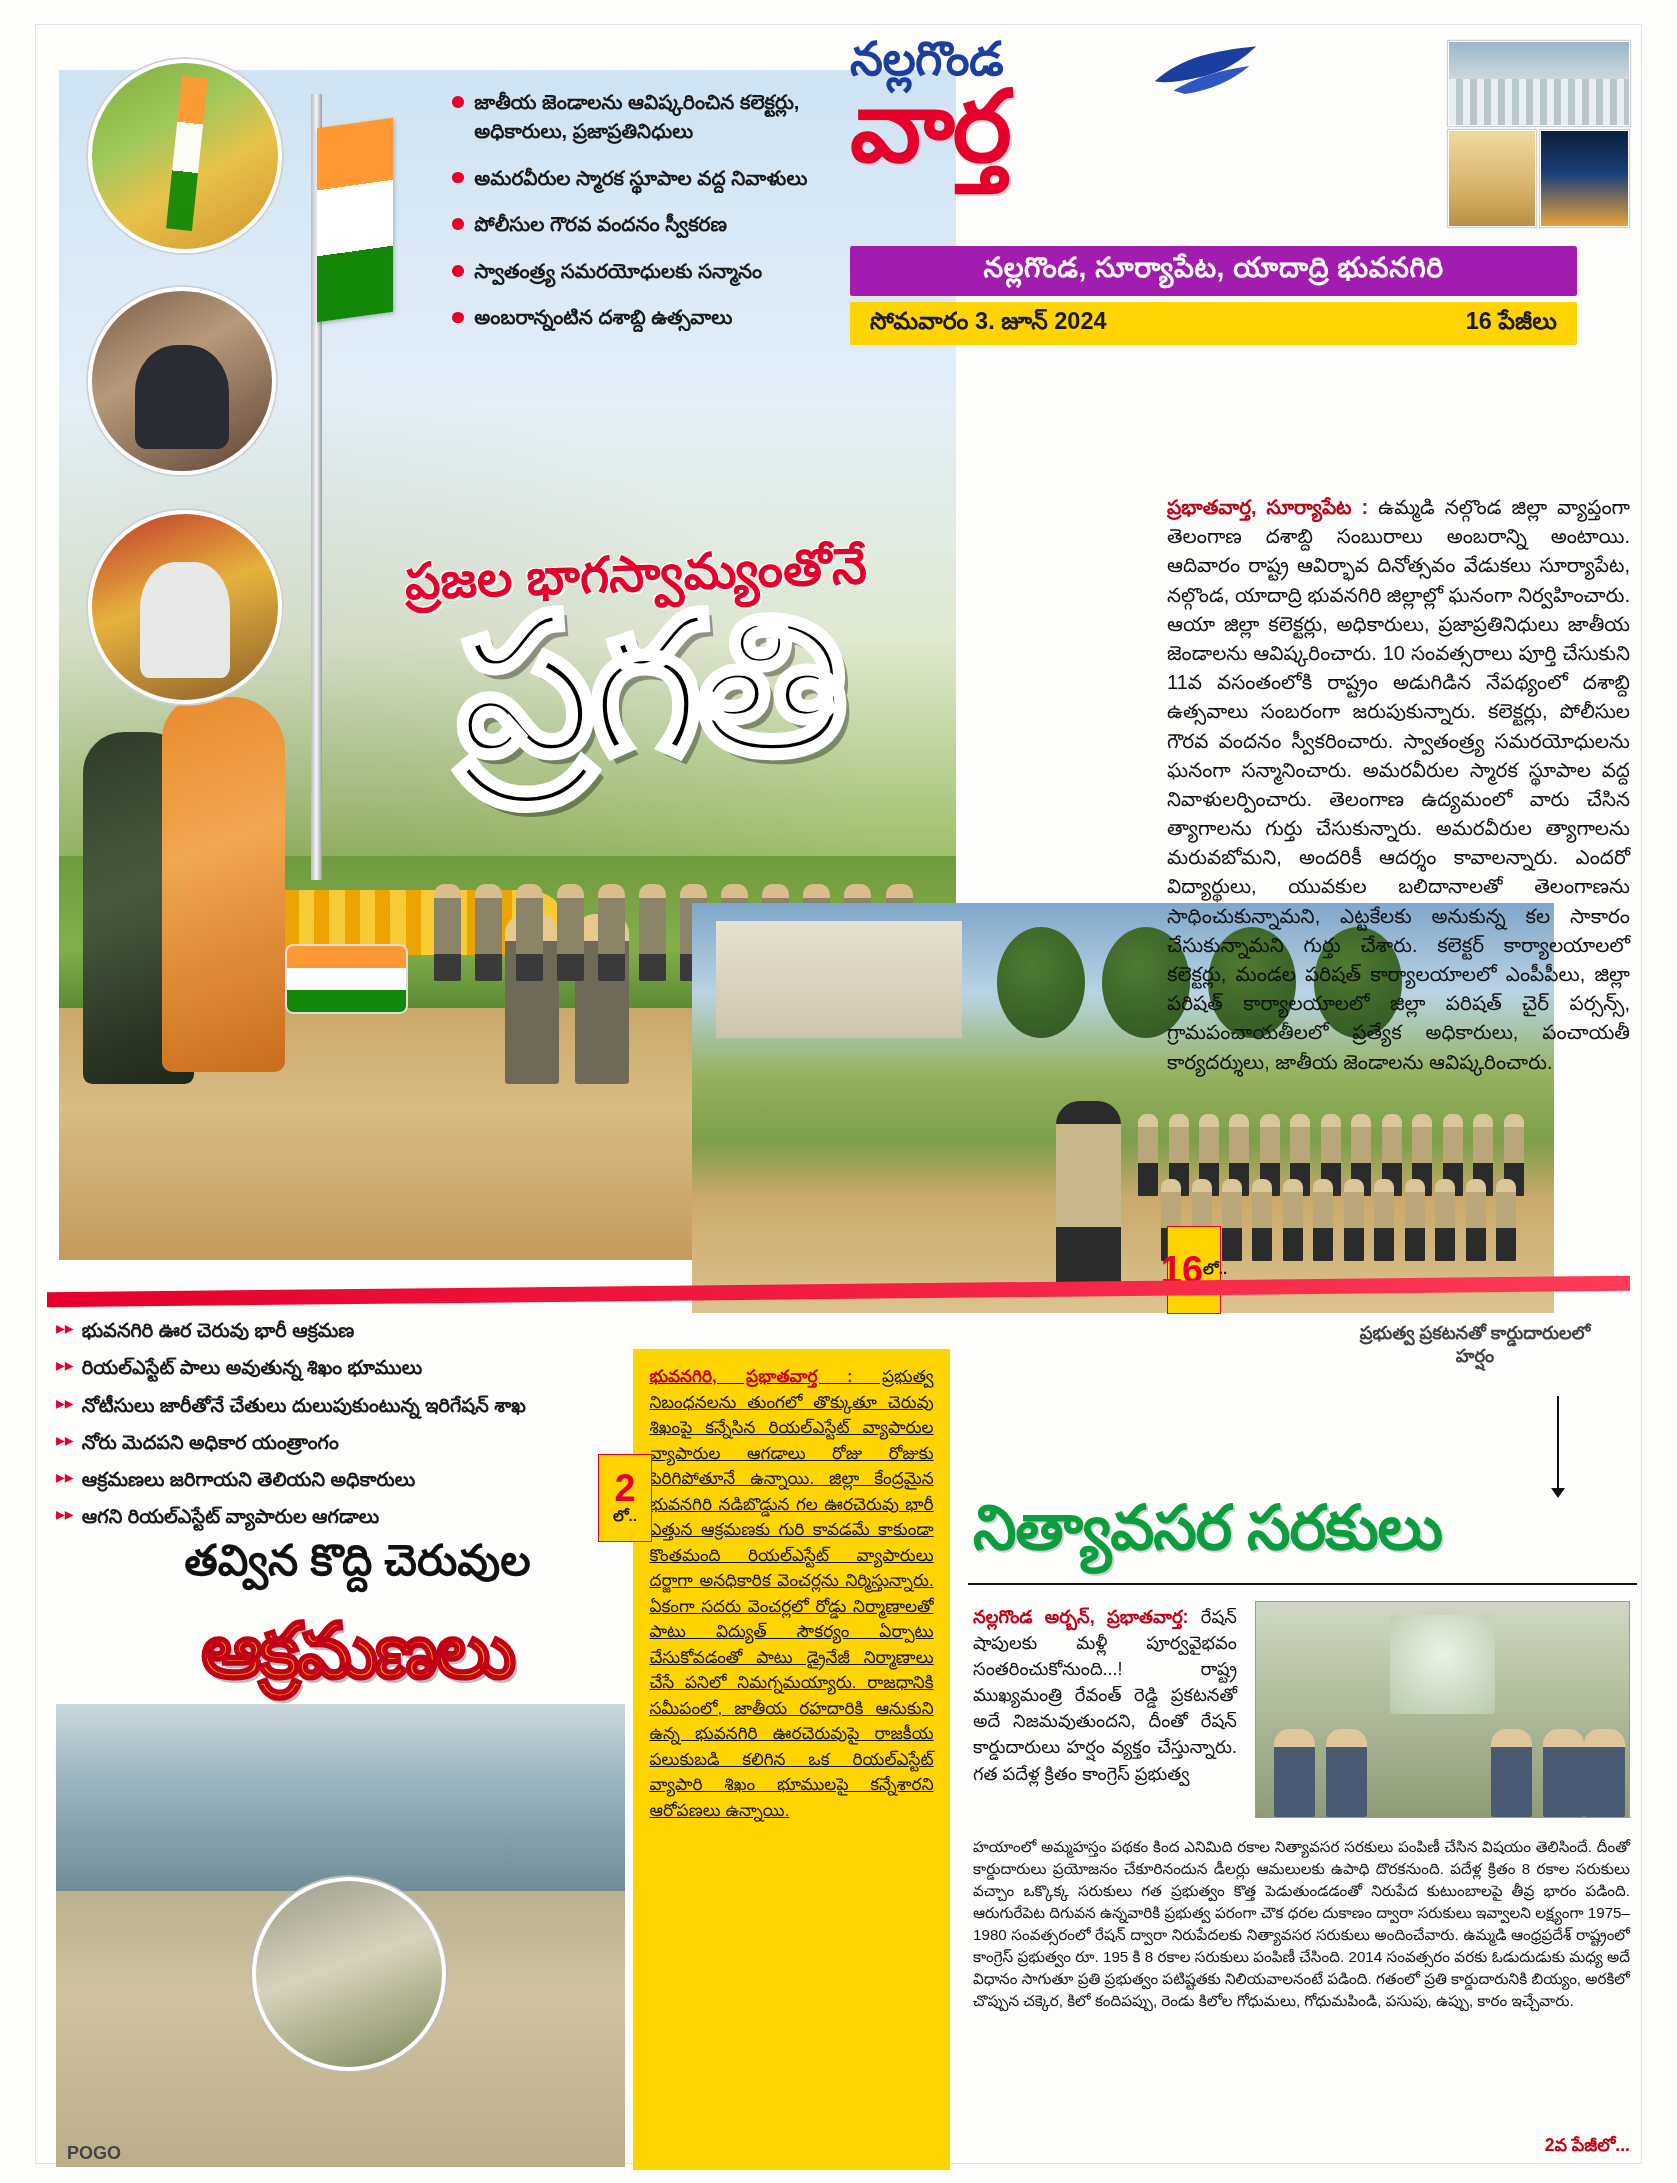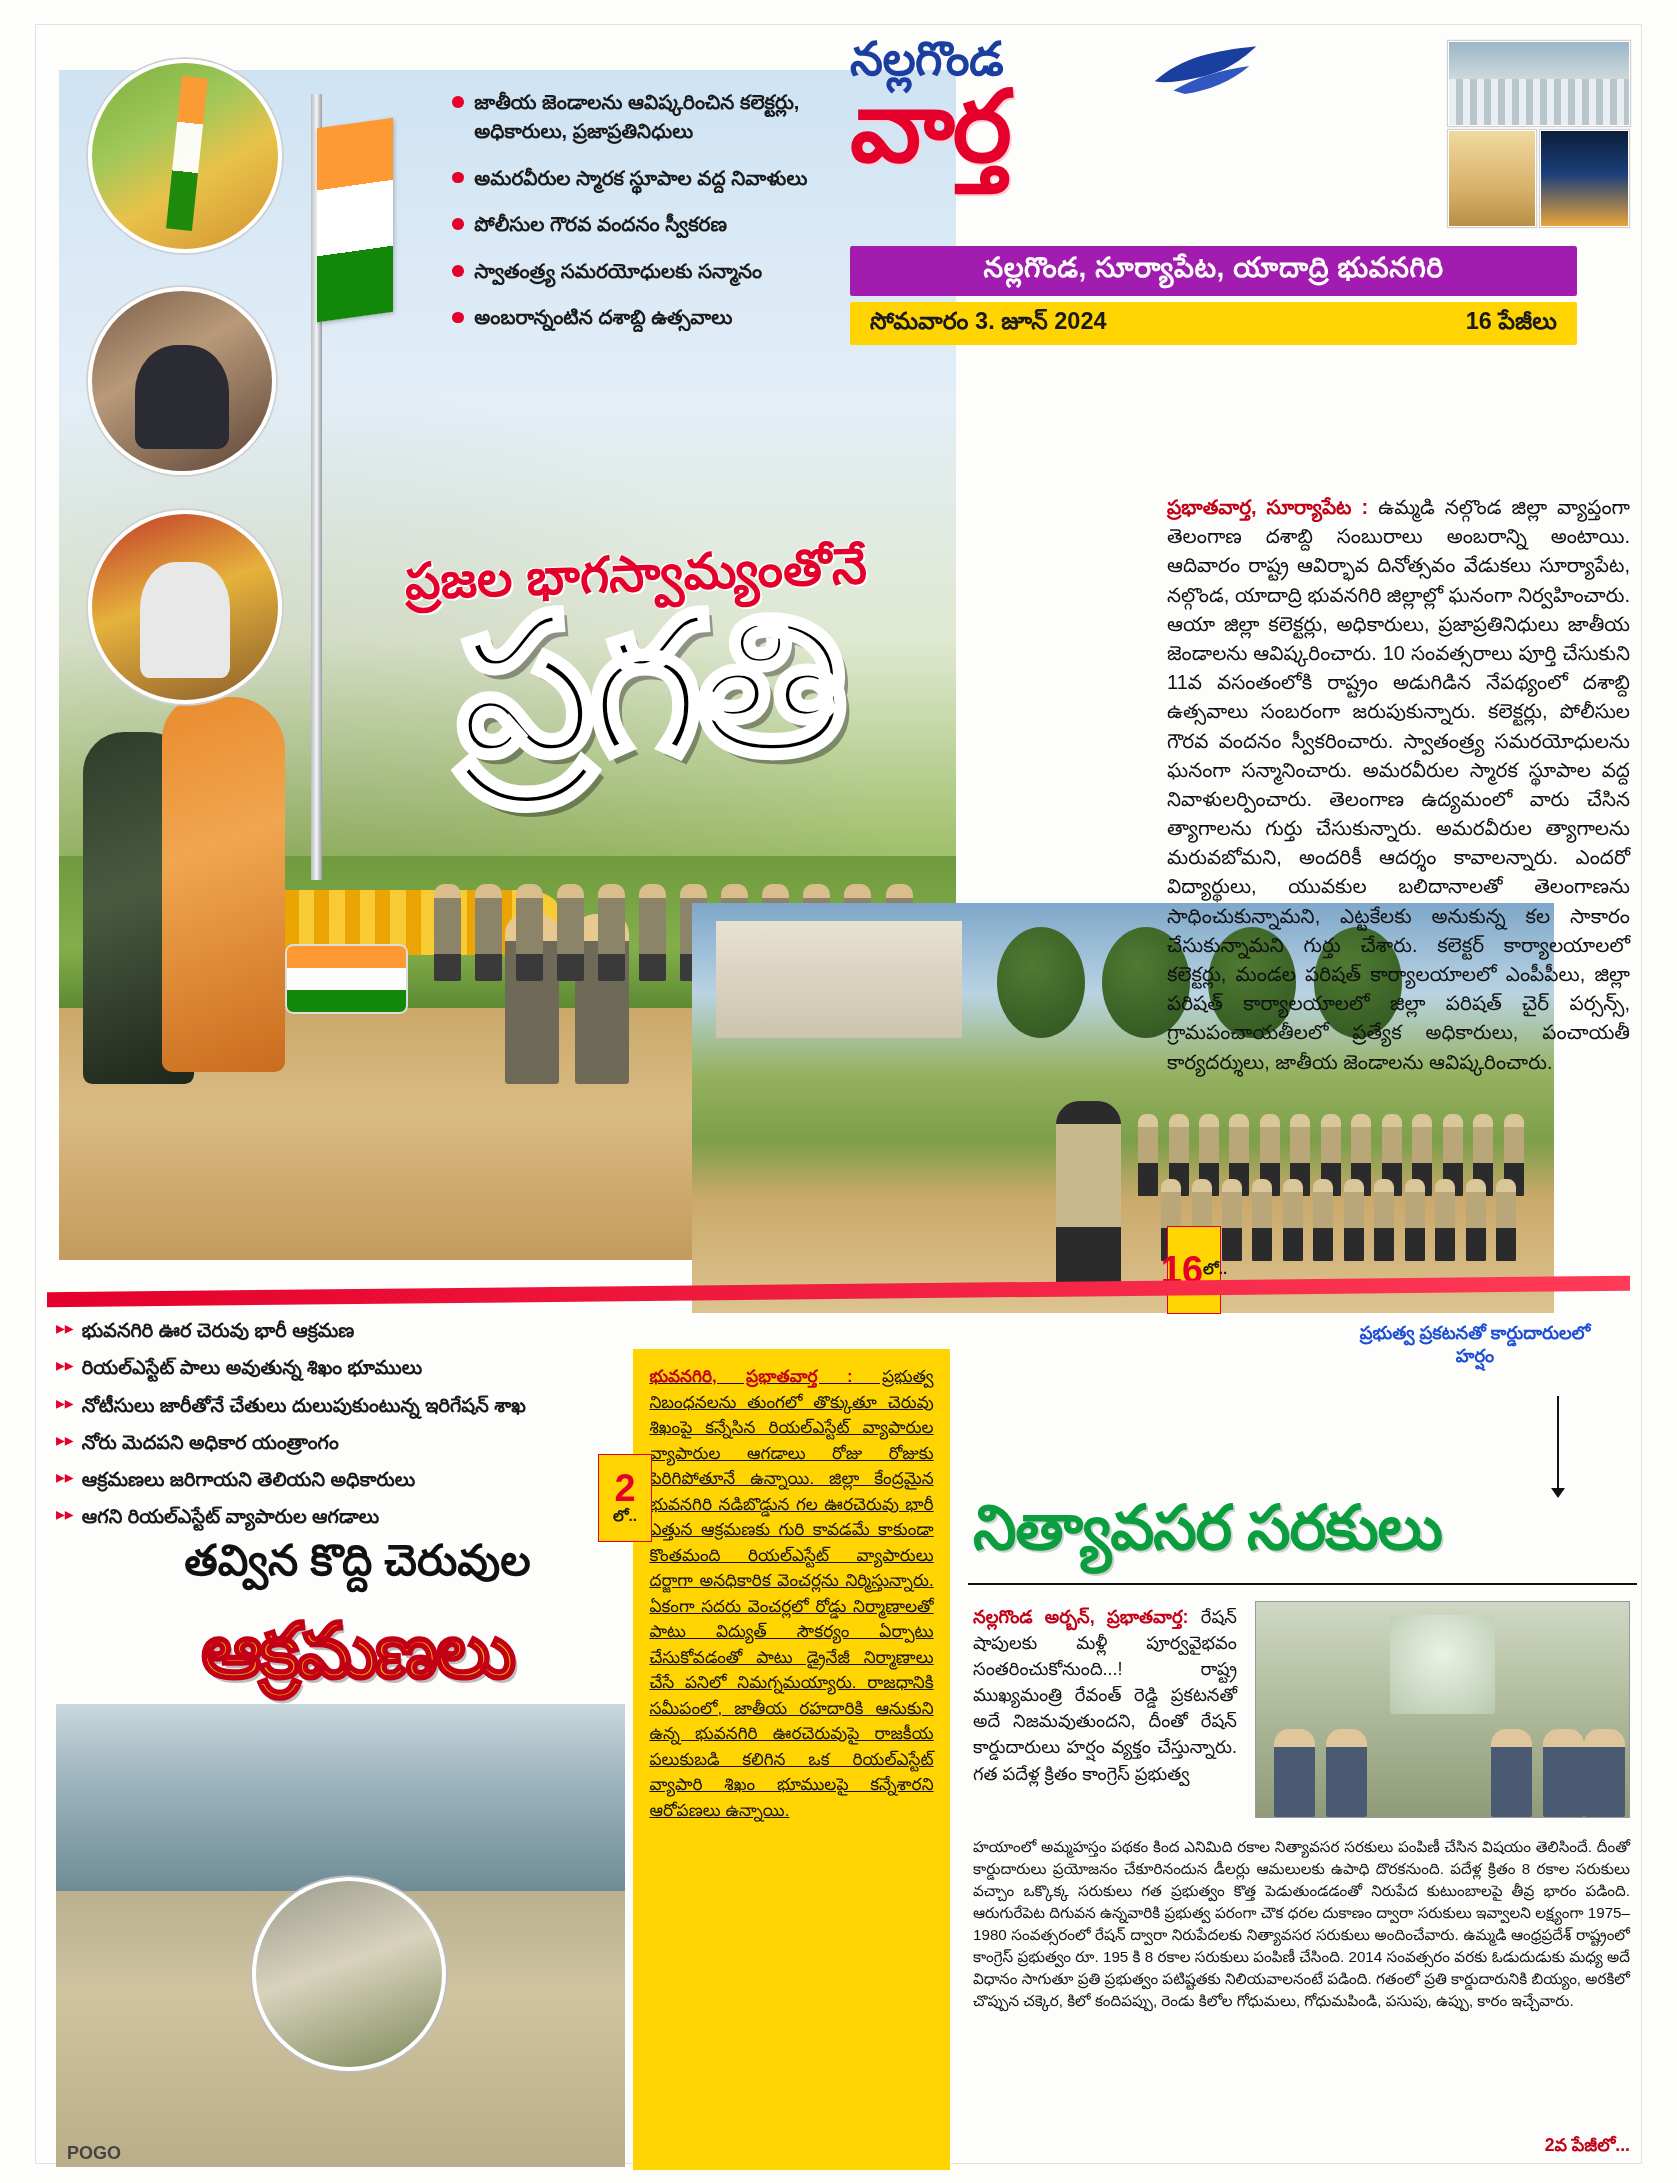--- a/index.html
+++ b/index.html
@@ -304,21 +304,21 @@
     z-index: 14; padding: 15.2px 16.4px;
   }
   .yellow-col .body {
     font-size: 17px; line-height: 1.5; color: #111; text-align: justify; text-decoration: underline;
   }
   .yellow-col .lead { color: #c20016; font-weight: 700; }
 
   
   .gov-note {
     position: absolute; left: 1349px; top: 1322px; width: 252px;
-    font-size: 18px; font-weight: 700; color: #1d4ed8; text-align: center;
+    font-size: 18px; font-weight: 700; color: #404040; text-align: center;
     line-height: 1.3; z-index: 15;
   }
   .gov-arrow {
     position: absolute; left: 1557px; top: 1396px; width: 2.3px; height: 94px;
     background: #111; z-index: 15;
   }
   .gov-arrow::after {
     content:""; position:absolute; left:-6.5px; bottom:-8.2px;
     border-left: 7.6px solid transparent; border-right: 7.6px solid transparent;
     border-top: 10.6px solid #111;

